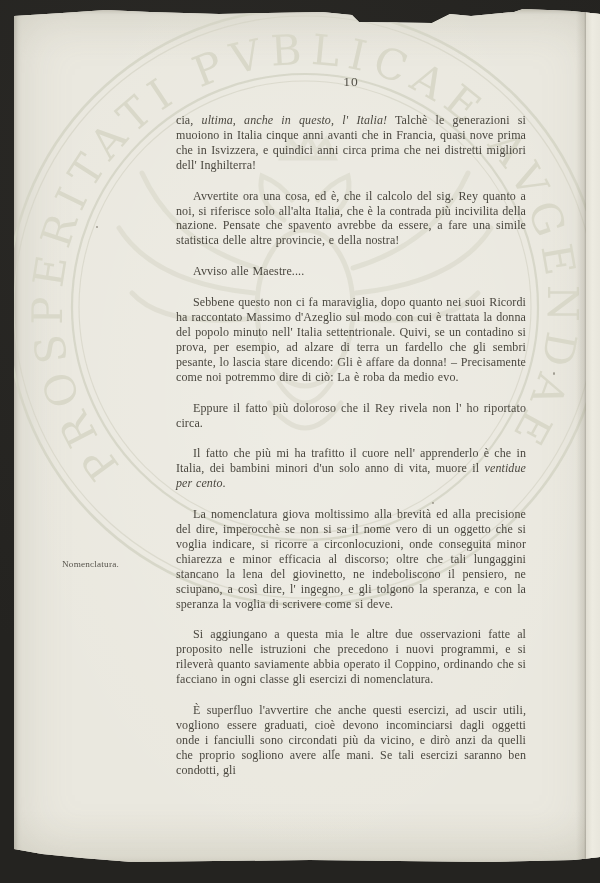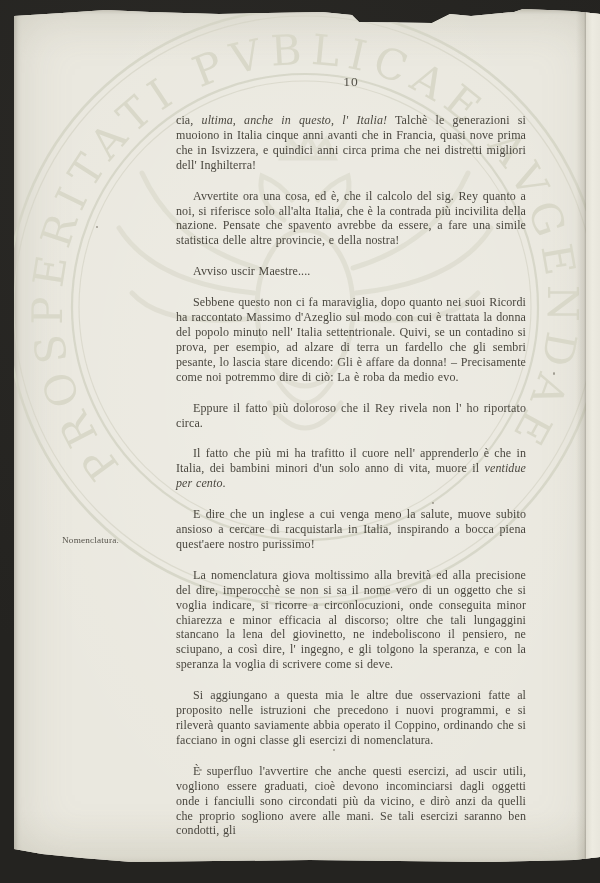--- a/index.html
+++ b/index.html
@@ -98,21 +98,21 @@
   }
   .text-block p.noindent {
     text-indent: 0;
   }
   .text-block i {
     font-style: italic;
   }
   .margin-note {
     position: absolute;
     left: 48px;
-    top: 527px;
+    top: 551px;
     width: 86px;
     font-size: 9.2px;
     color: #55524a;
     text-align: left;
     letter-spacing: 0.2px;
   }
   .speck {
     position: absolute;
     border-radius: 50%;
     background: rgba(95,90,76,0.55);
@@ -161,25 +161,24 @@
     <div class="fold-line"></div>
     <div class="page-edge-strip"></div>
 
     <div class="page-number">10</div>
 
     <div class="margin-note">Nomenclatura.</div>
 
     <div class="text-block">
         <p class="noindent"><span>cia, </span><i>ultima</i><span>, </span><i>anche in questo</i><span>, </span><i>l' Italia!</i><span> Talchè le generazioni si muoiono in Italia cinque anni avanti che in Francia, quasi nove prima che in Isvizzera, e quindici anni circa prima che nei distretti migliori dell' Inghilterra!</span></p>
         <p><span>Avvertite ora una cosa, ed è, che il calcolo del sig. Rey quanto a noi, si riferisce solo all'alta Italia, che è la contrada più incivilita della nazione. Pensate che spavento avrebbe da essere, a fare una simile statistica delle altre provincie, e della nostra!</span></p>
-        <p><span>Avviso uscir Maestre....</span></p>
+        <p><span>Avviso alle Maestre....</span></p>
         <p><span>Sebbene questo non ci fa maraviglia, dopo quanto nei suoi Ricordi ha raccontato Massimo d'Azeglio sul modo con cui è trattata la donna del popolo minuto nell' Italia settentrionale. Quivi, se un contadino si prova, per esempio, ad alzare di terra un fardello che gli sembri pesante, lo lascia stare dicendo: Gli è affare da donna! – Precisamente come noi potremmo dire di ciò: La è roba da medio evo.</span></p>
         <p><span>Eppure il fatto più doloroso che il Rey rivela non l' ho riportato circa.</span></p>
         <p><span>Il fatto che più mi ha trafitto il cuore nell' apprenderlo è che in Italia, dei bambini minori d'un solo anno di vita, muore il </span><i>ventidue per cento</i><span>.</span></p>
-        <p><span>E dire che un inglese a cui venga meno la salute, muove subito ansioso a cercare di racquistarla in Italia, inspirando a bocca piena quest'aere nostro purissimo!</span></p>
         <p><span>La nomenclatura giova moltissimo alla brevità ed alla precisione del dire, imperocchè se non si sa il nome vero di un oggetto che si voglia indicare, si ricorre a circonlocuzioni, onde conseguita minor chiarezza e minor efficacia al discorso; oltre che tali lungaggini stancano la lena del giovinetto, ne indeboliscono il pensiero, ne sciupano, a così dire, l' ingegno, e gli tolgono la speranza, e con la speranza la voglia di scrivere come si deve.</span></p>
         <p><span>Si aggiungano a questa mia le altre due osservazioni fatte al proposito nelle istruzioni che precedono i nuovi programmi, e si rileverà quanto saviamente abbia operato il Coppino, ordinando che si facciano in ogni classe gli esercizi di nomenclatura.</span></p>
         <p><span>È superfluo l'avvertire che anche questi esercizi, ad uscir utili, vogliono essere graduati, cioè devono incominciarsi dagli oggetti onde i fanciulli sono circondati più da vicino, e dirò anzi da quelli che proprio sogliono avere alle mani. Se tali esercizi saranno ben condotti, gli</span></p>
       </div>
 
     <div class="speck s1"></div>
     <div class="speck s2"></div>
     <div class="speck s3"></div>
     <div class="speck s4"></div>
     <div class="speck s5"></div>

